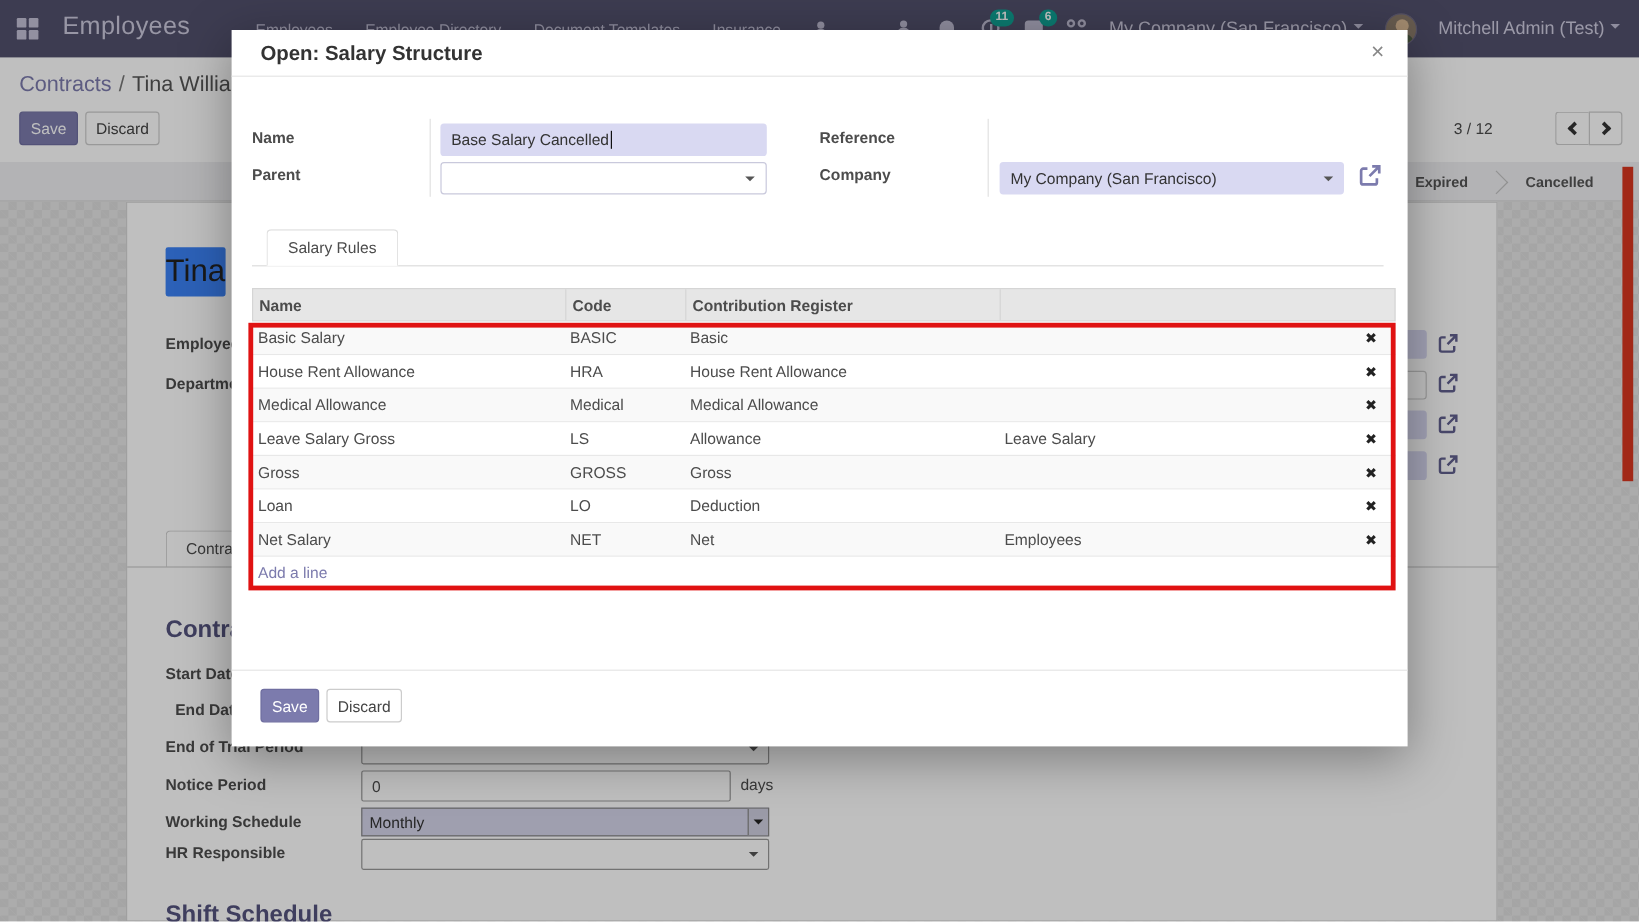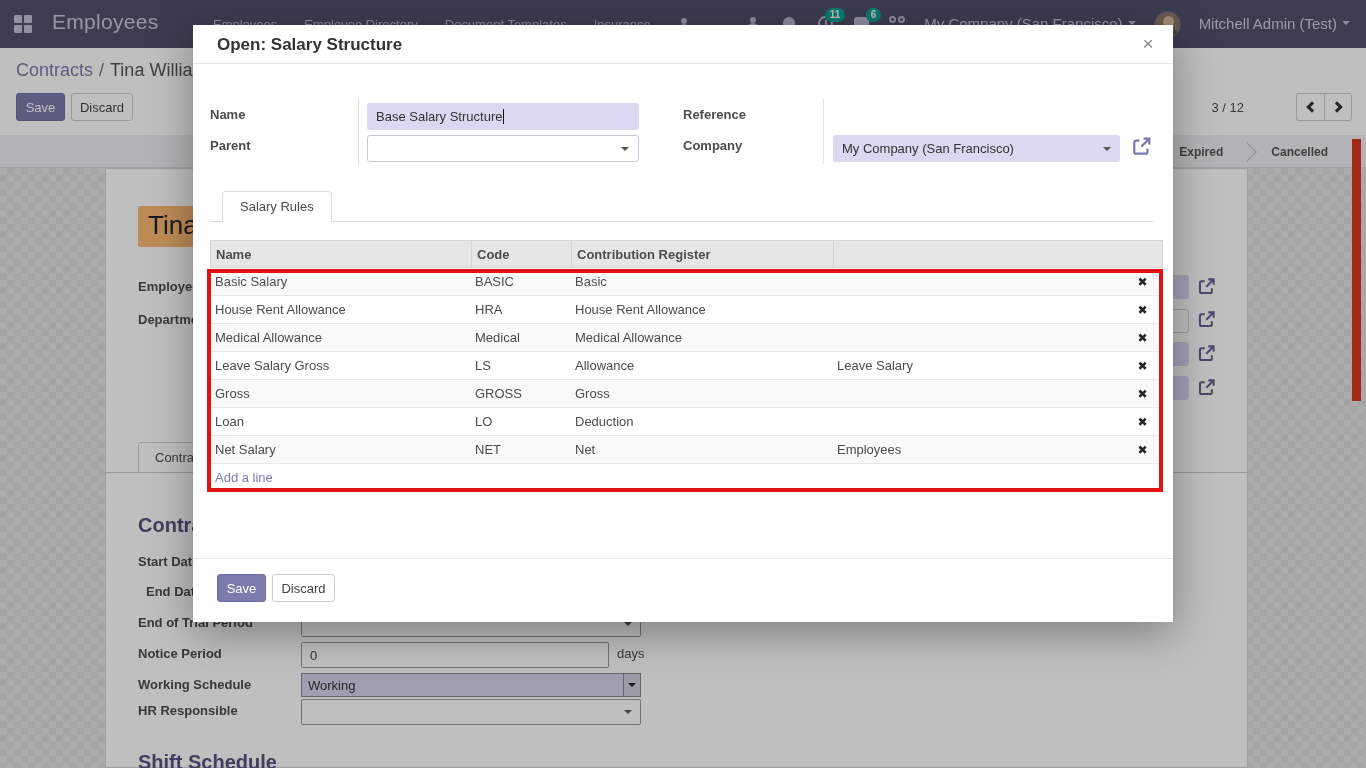--- a/index.html
+++ b/index.html
@@ -60,21 +60,21 @@
   .step.active { color:#7c7bad; }
   .step-sep { width:14px; height:14px; border-top:1px solid #c2c2c2; border-right:1px solid #c2c2c2; transform:rotate(45deg); margin:0 -7px; }
 
   .bg-body { position:absolute; left:0; top:168px; width:1366px; height:600px;
     background-color:#e6e6e6;
     background-image:linear-gradient(45deg,#dddddd 25%,transparent 25%,transparent 75%,#dddddd 75%),
                      linear-gradient(45deg,#dddddd 25%,transparent 25%,transparent 75%,#dddddd 75%);
     background-size:14px 14px; background-position:0 0,7px 7px; }
   .sheet { position:absolute; left:105px; top:0; width:1143px; height:600px; background:#fff; border:1px solid #d6d6d6; }
 
-  .record-title { position:absolute; left:32px; top:37px; background:#fdba74; color:#222; font-size:26px; padding:4px 10px 6px; border-radius:2px; }
+  .record-title { position:absolute; left:32px; top:37px; background:#3b82f6; color:#222; font-size:26px; padding:4px 0 6px; border-radius:2px; }
   .bg-label { position:absolute; font-size:13px; font-weight:bold; color:#4c4c4c; white-space:nowrap; }
   .field-edge { position:absolute; height:24px; border-radius:3px; }
   .field-edge.filled { background:#d9d9f2; }
   .field-edge.empty { background:#fff; border:1px solid #ccc; }
   .ext-link { color:#62608f; }
   .ext-link svg { width:19px; height:19px; display:block; }
 
   .bg-tab { position:absolute; left:32px; top:273px; height:31px; padding:0 16px; background:#fff;
     border:1px solid #ccc; border-bottom:1px solid #fff; border-radius:4px 4px 0 0;
     font-size:13px; color:#4c4c4c; display:flex; align-items:center; white-space:nowrap; }
@@ -261,21 +261,21 @@
         </div>
 
       <div class="bg-label" style="left:32px; top:477px;">Notice Period</div>
       <div class="bg-input" style="top:473px; width:308px;">
           <span>0</span>
         </div>
       <div class="unit" style="left:511px; top:477px;">days</div>
 
       <div class="bg-label" style="left:32px; top:508px;">Working Schedule</div>
       <div class="bg-select" style="top:504px; width:340px;">
-        <span>Working</span>
+        <span>Monthly</span>
         <span class="sel-btn">
             <i></i>
           </span>
       </div>
 
       <div class="bg-label" style="left:32px; top:534px;">HR Responsible</div>
       <div class="bg-input" style="top:530px; width:340px;">
           <span class="spacer"></span>
           <span class="dd-caret"></span>
         </div>
@@ -291,21 +291,21 @@
 
 <div class="modal">
   <div class="modal-header">
     <div class="modal-title">Open: Salary Structure</div>
     <div class="modal-close">×</div>
   </div>
 
   <div class="m-label" style="left:17px; top:82px;">Name</div>
   <div class="vline" style="left:165px; top:74px; height:65px;"></div>
   <div class="m-field filled" style="left:174px; top:78px; width:272px;">
-    <span>Base Salary Structure</span>
+    <span>Base Salary Cancelled</span>
       <span class="cursor-bar"></span>
   </div>
   <div class="m-label" style="left:17px; top:113px;">Parent</div>
   <div class="m-field empty" style="left:174px; top:110px; width:272px;">
     <span style="flex:1;"></span>
       <span class="dd-caret"></span>
   </div>
 
   <div class="m-label" style="left:490px; top:82px;">Reference</div>
   <div class="vline" style="left:630px; top:74px; height:65px;"></div>

